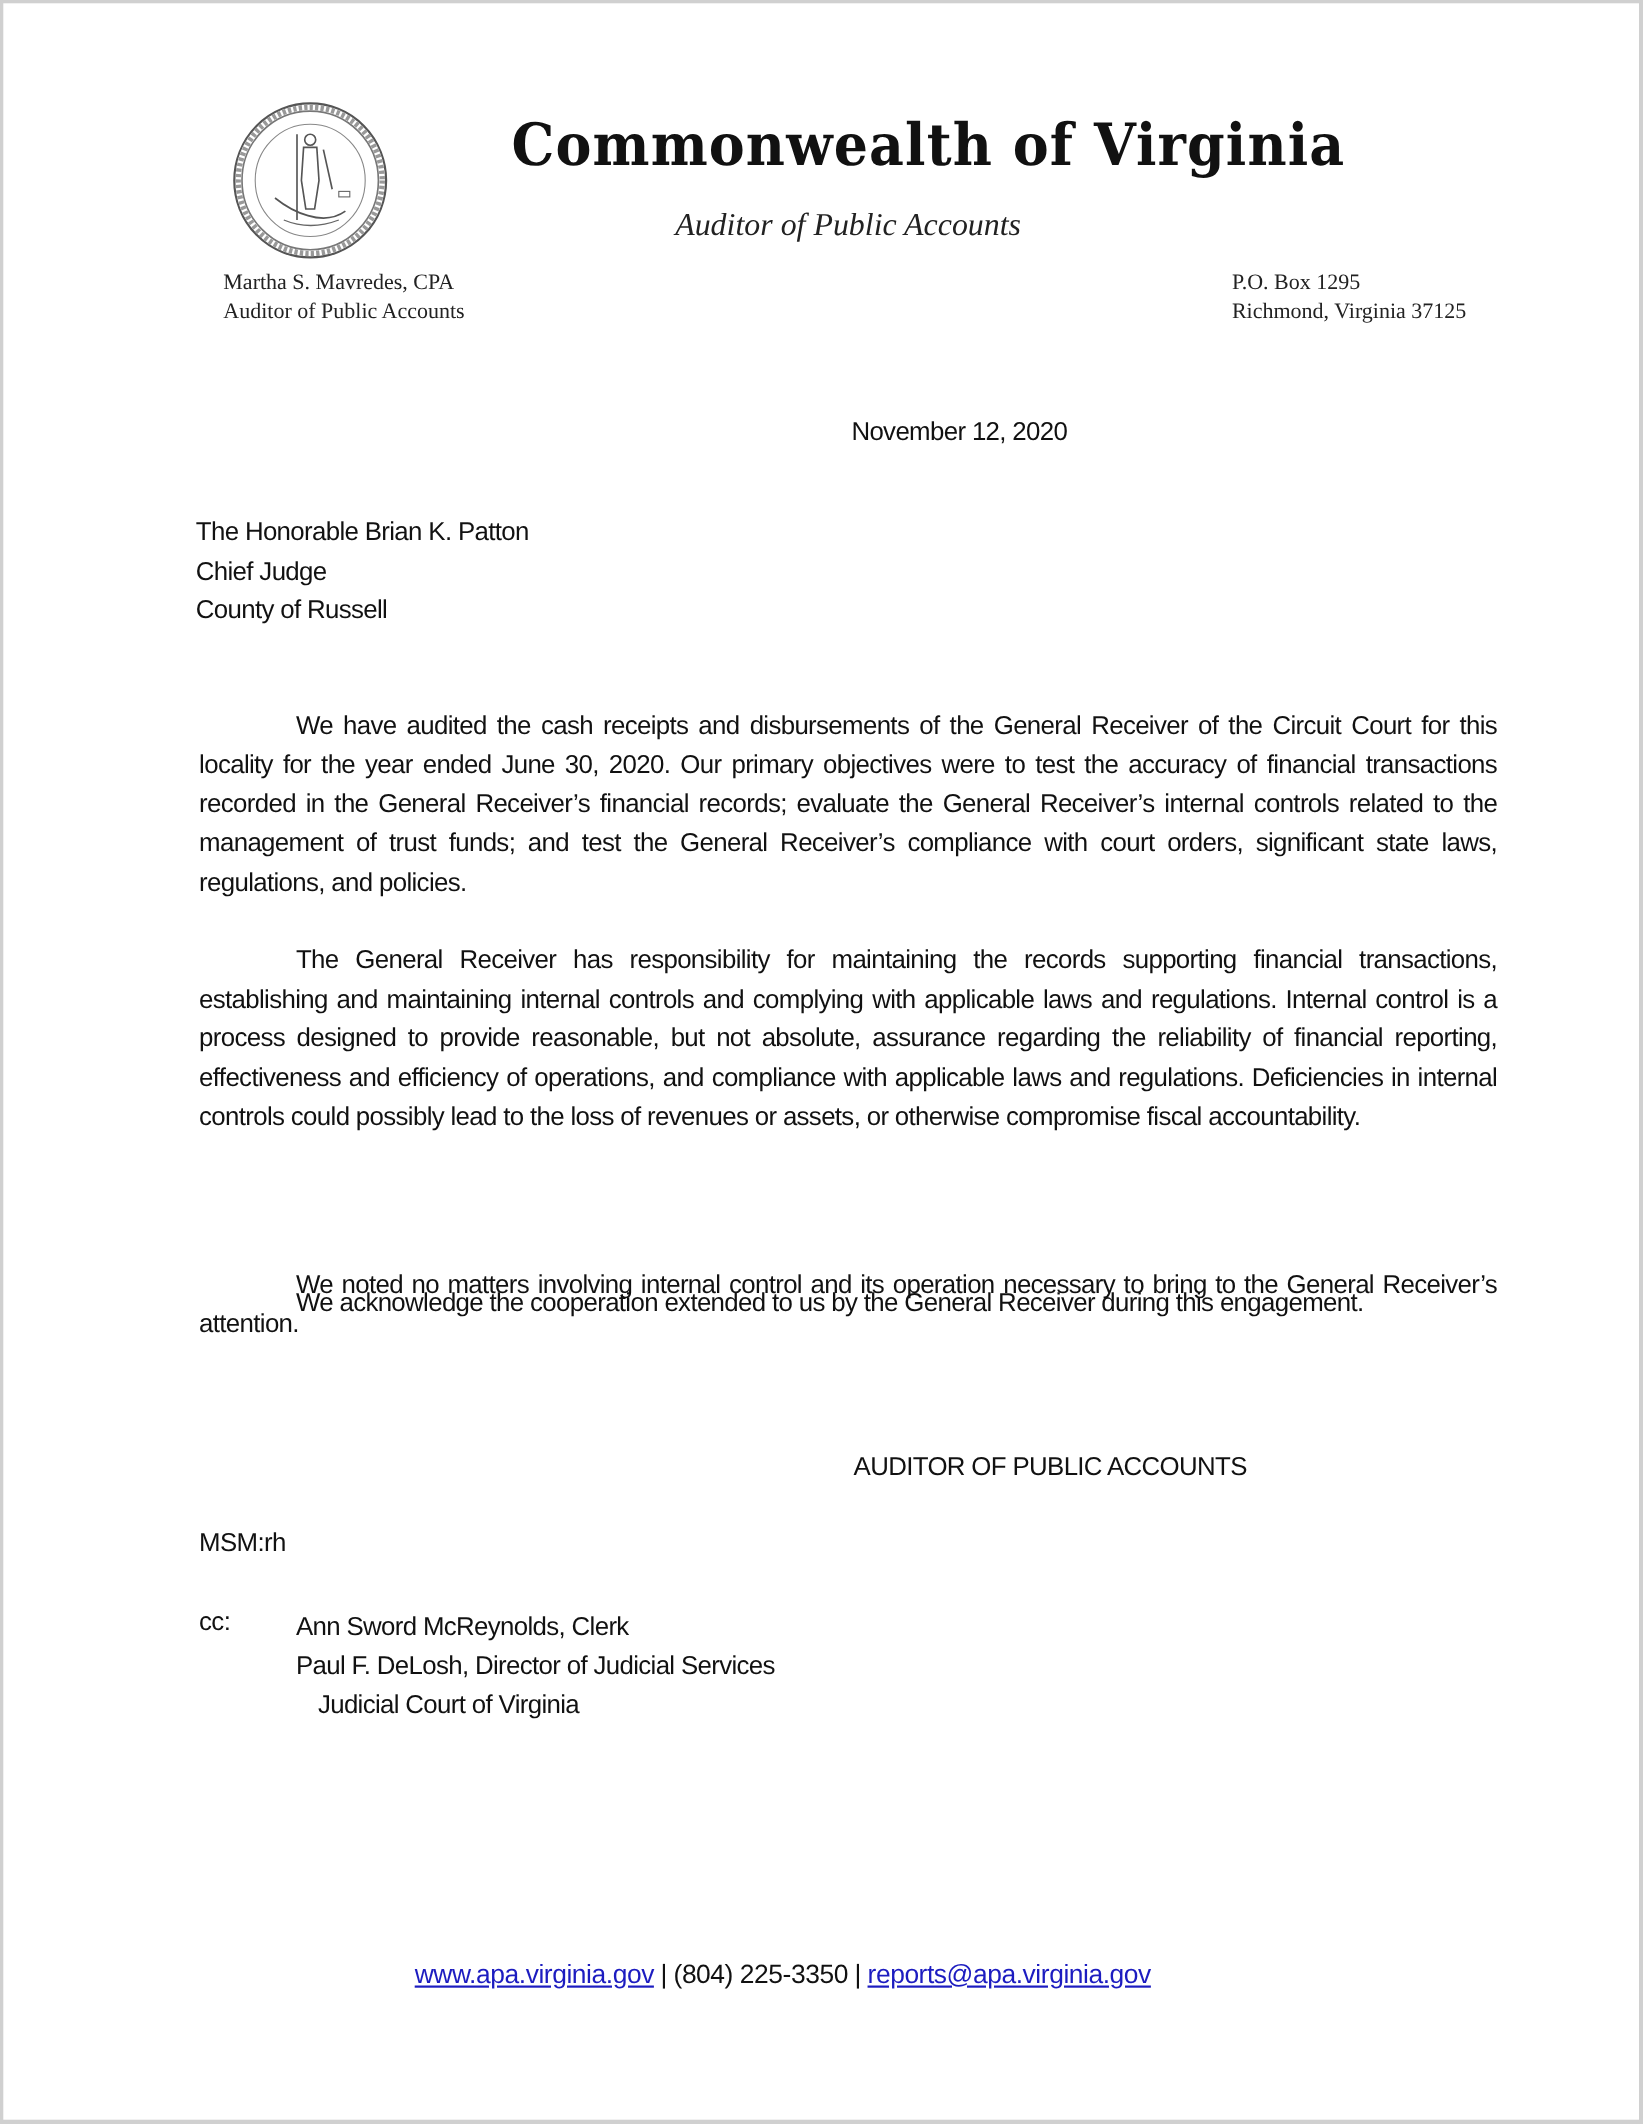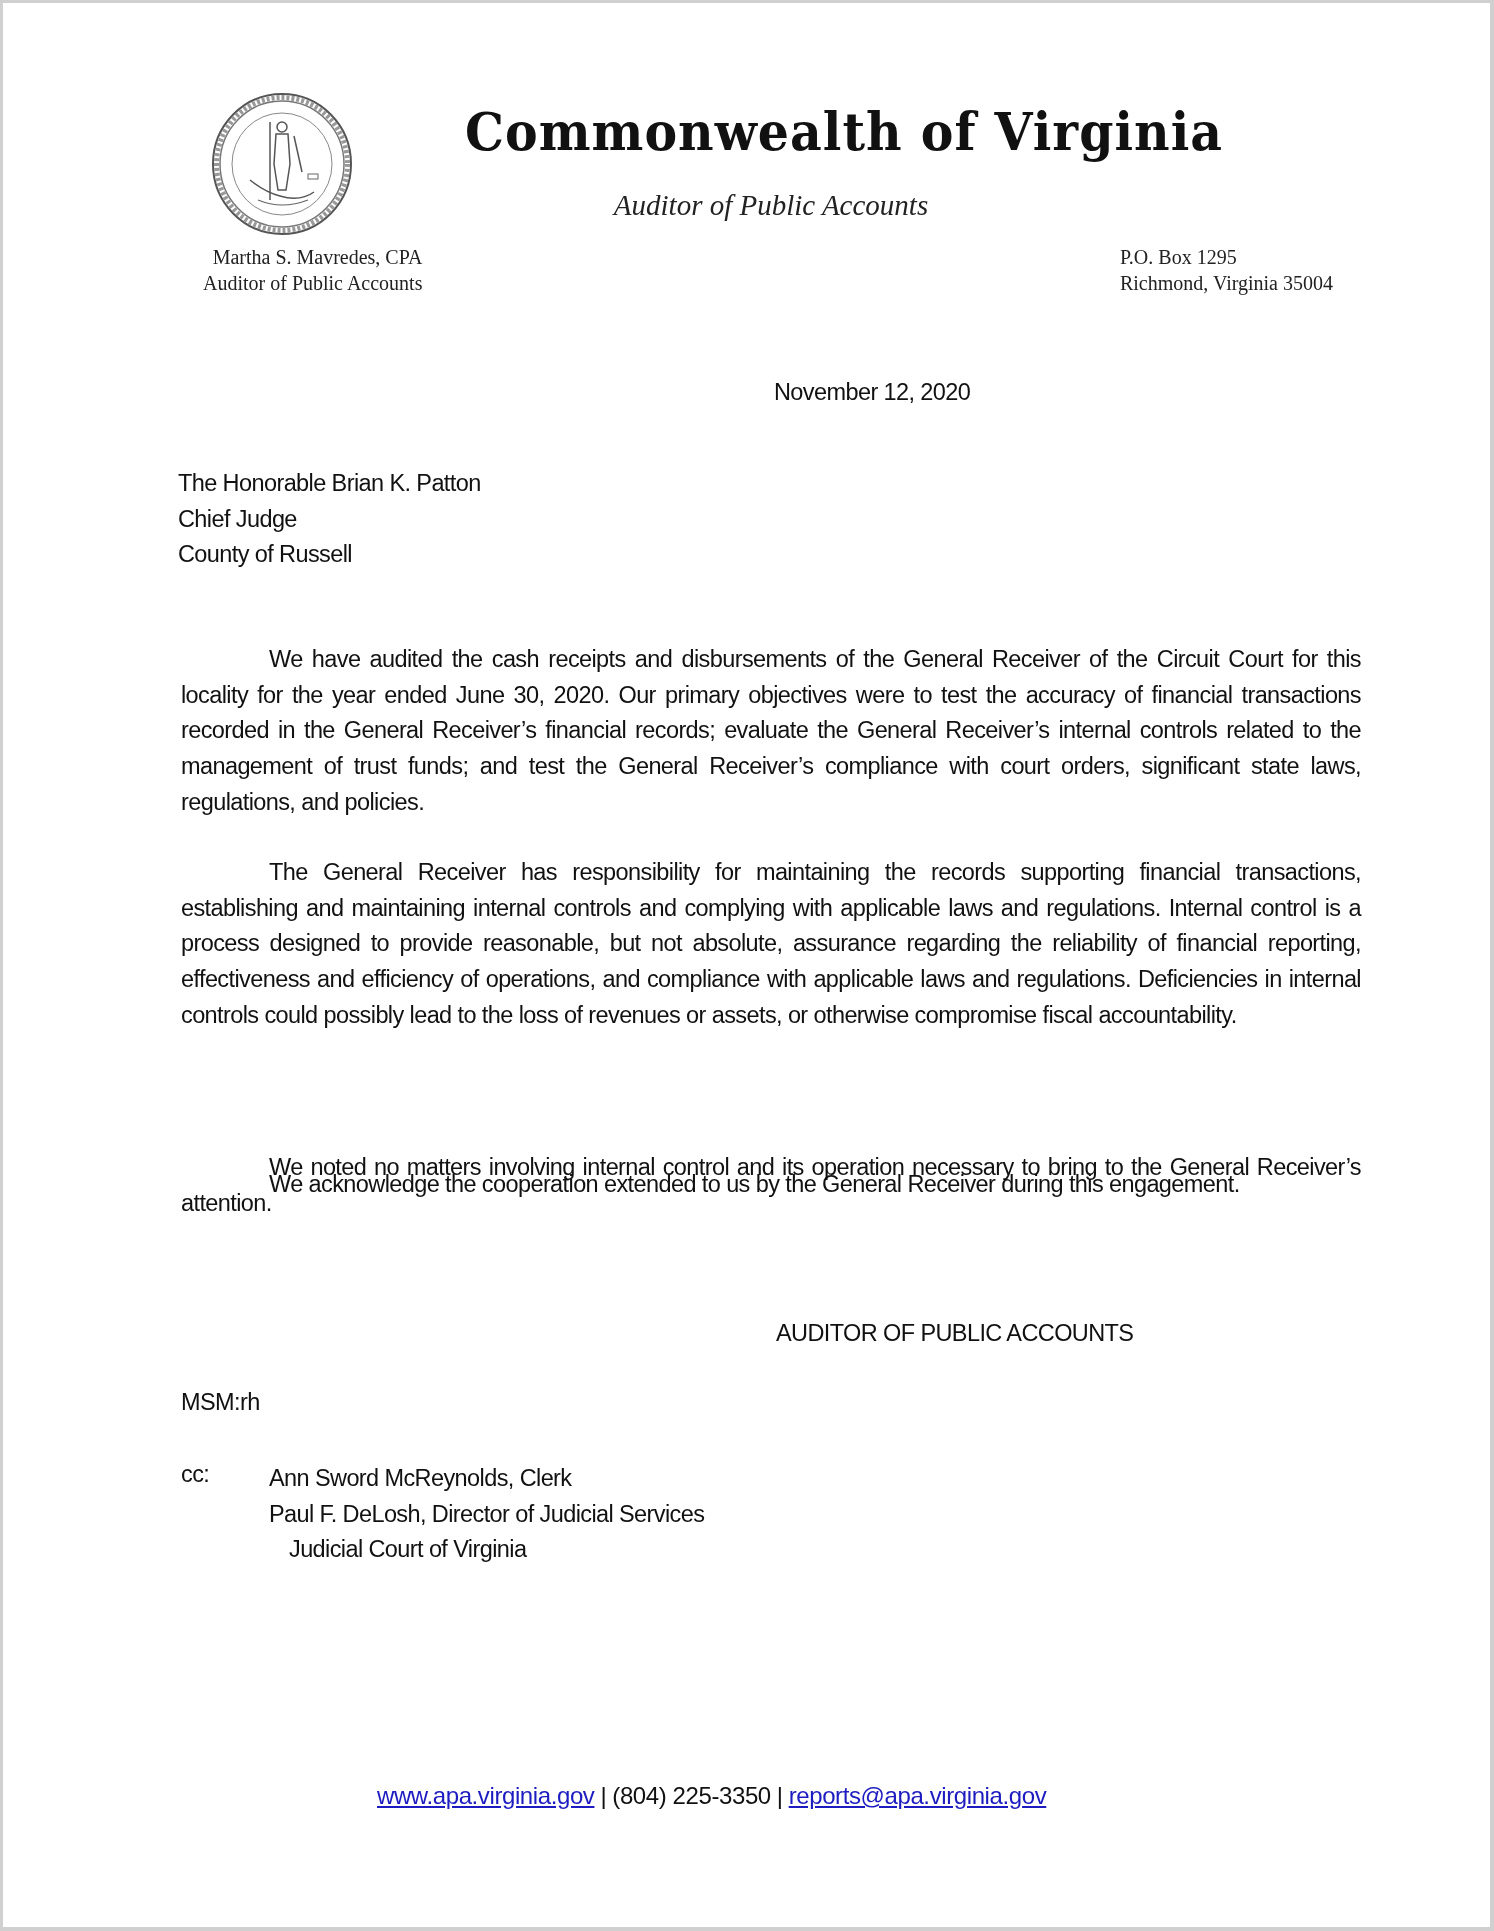--- a/index.html
+++ b/index.html
@@ -41,21 +41,20 @@
     left: 462px; top: 186px;
     width: 612px;
     text-align: center;
     color: #222;
   }
   .hdr-left, .hdr-right {
     font-family: "Liberation Serif", serif;
     font-size: 20px;
     line-height: 26px;
     color: #222;
-    text-align: right;
   }
   .hdr-left { left: 200px; top: 241px; }
   .hdr-right { right: 157px; top: 241px; text-align: left; }
 
   
   .body-font {
     font-family: "Liberation Sans", sans-serif;
     font-size: 23.5px;
     color: #111;
     letter-spacing: -0.6px;
@@ -117,21 +116,21 @@
 
   <div class="abs title">Commonwealth of Virginia</div>
   <div class="abs subtitle">Auditor of Public Accounts</div>
 
   <div class="abs hdr-left">
     <div>Martha S. Mavredes, CPA</div>
     <div>Auditor of Public Accounts</div>
   </div>
   <div class="abs hdr-right">
     <div>P.O. Box 1295</div>
-    <div>Richmond, Virginia 35004</div>
+    <div>Richmond, Virginia 37125</div>
   </div>
 
   <div class="abs body-font date">November 12, 2020</div>
 
   <div class="abs body-font addressee">
     <div>The Honorable Brian K. Patton</div>
     <div>Chief Judge</div>
     <div>County of Russell</div>
   </div>
 

